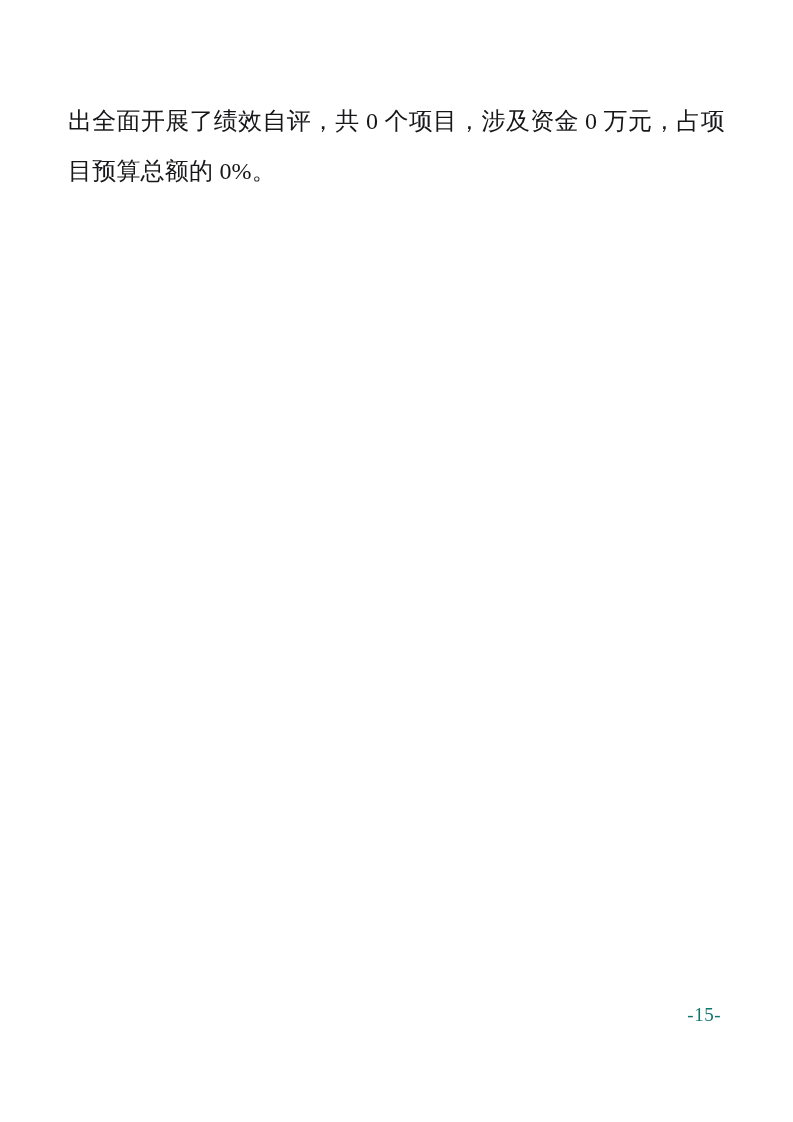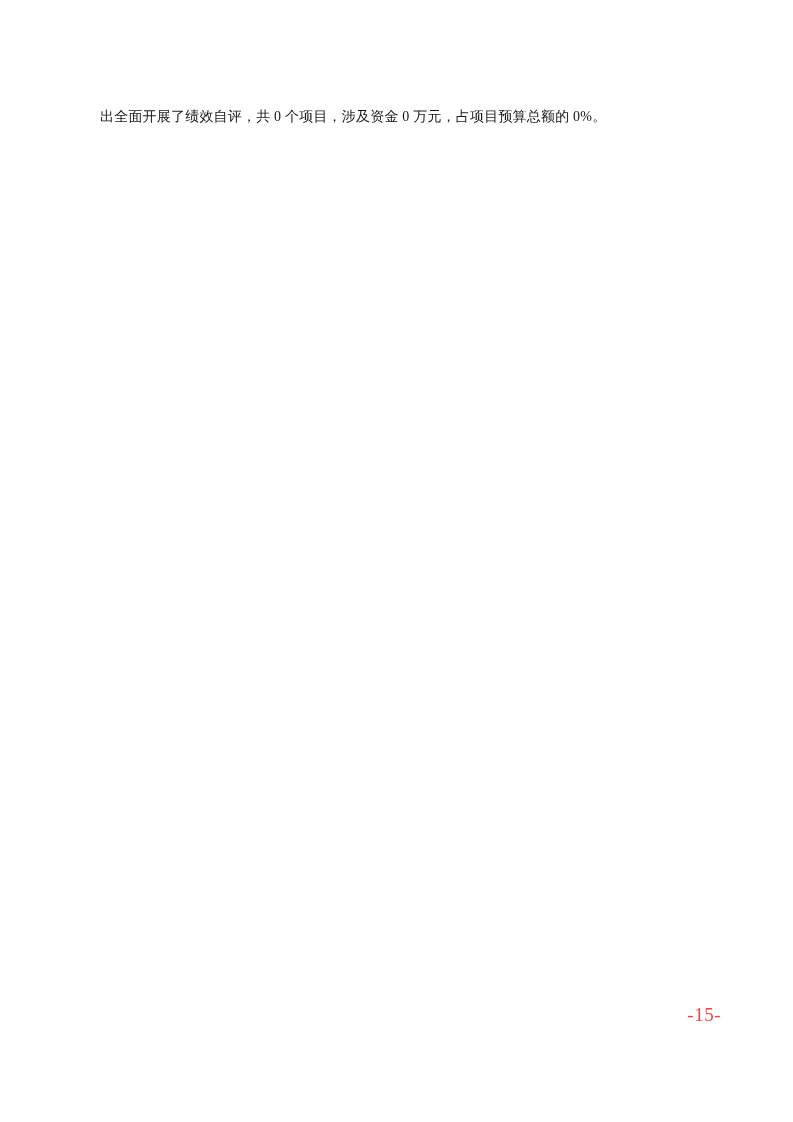--- a/index.html
+++ b/index.html
@@ -18,48 +18,47 @@
   .page {
     position: absolute;
     left: 0;
     top: 0;
     width: 793px;
     height: 1122px;
     box-sizing: border-box;
     padding: 96px 68px 60px 68px;
   }
   .body-text {
-    font-size: 14px;
-    line-height: 42px;
+    font-size: 24px;
+    line-height: 50px;
     text-align: justify;
     text-justify: inter-ideograph;
     letter-spacing: 0.2px;
     color: #17171a;
-    margin-left: 32px;
   }
   .para {
     margin: 0;
   }
   .para-continued {
     text-indent: 0;
   }
   .para-indent {
     text-indent: 41px;
   }
   .last-line-shift {
     display: block;
     padding-left: 22px;
   }
   .page-number {
     position: absolute;
     right: 72px;
     bottom: 96px;
     font-size: 19px;
     font-family: "Liberation Serif", "DejaVu Serif", serif;
-    color: #ef4444;
+    color: #0f766e;
     letter-spacing: 0.5px;
   }
 </style>
 </head>
 <body>
 
 <div class="page">
 
   <div class="body-text">
 

